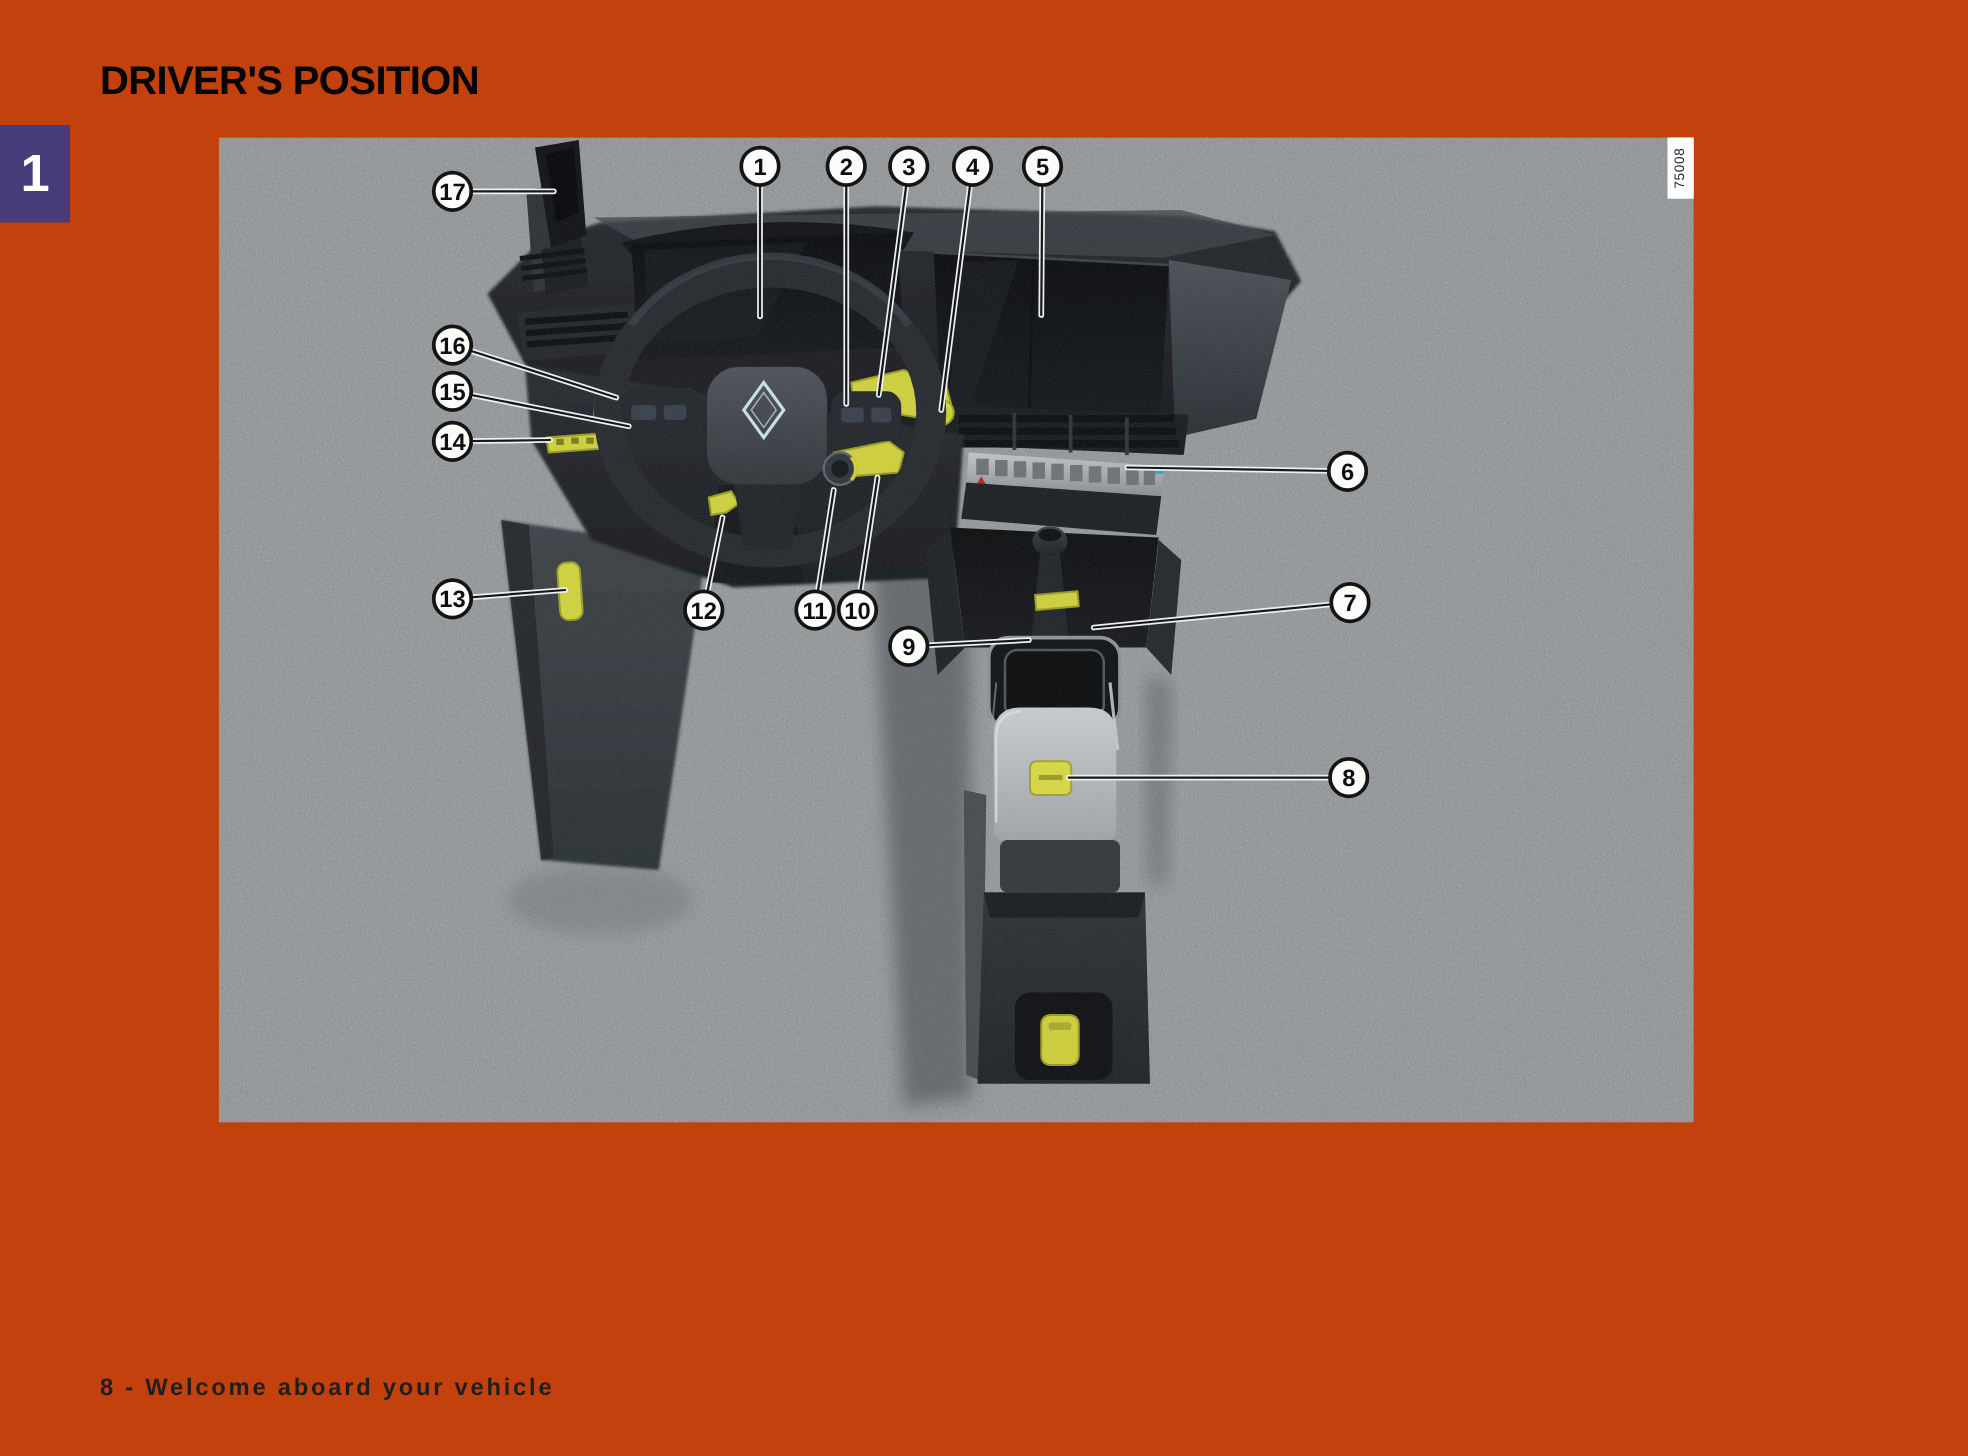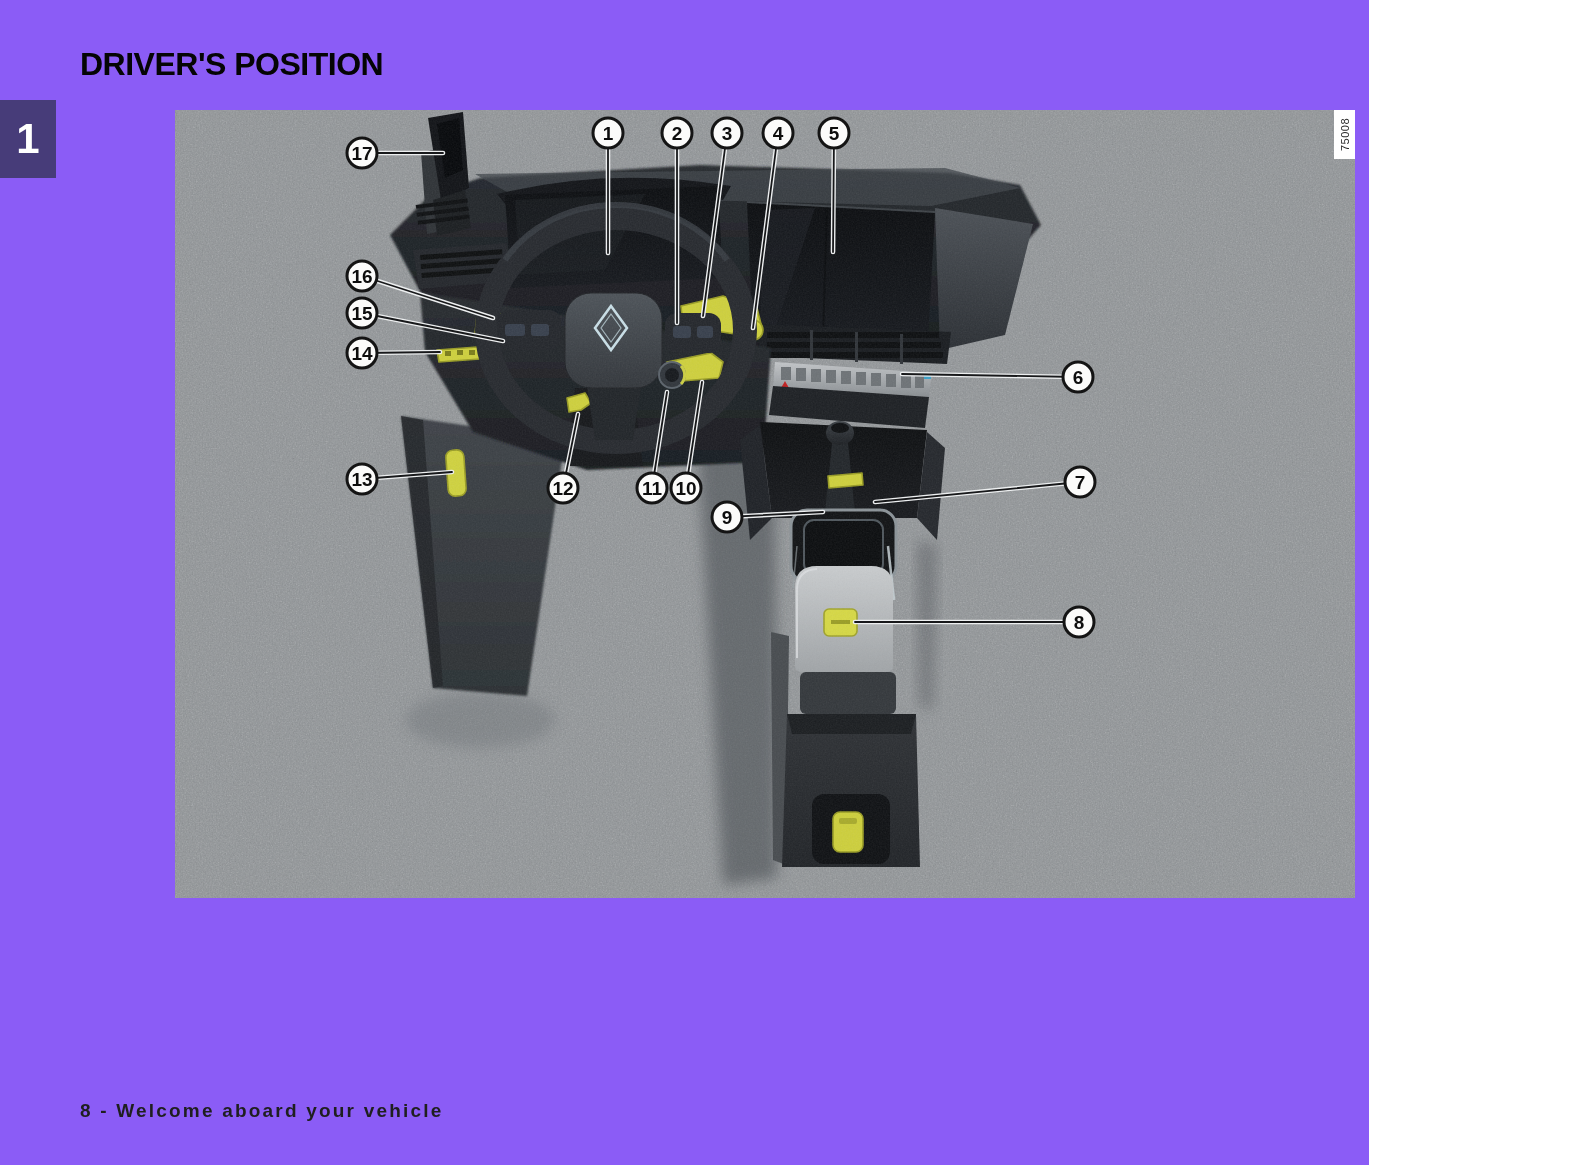--- a/index.html
+++ b/index.html
@@ -1,17 +1,17 @@
 <!DOCTYPE html>
 <html><head>
 <meta charset="utf-8">
 <style>
   html,body{margin:0;padding:0;background:#ffffff;}
   .page{
-    position:relative;width:1369px;height:1165px;background:#8b5cf6;overflow:hidden;
+    position:relative;width:1574px;height:1165px;background:#c2410c;overflow:hidden;
     font-family:"Liberation Sans",sans-serif;
   }
   .page-title{
     position:absolute;left:80px;top:46px;margin:0;
     font-size:32px;font-weight:bold;letter-spacing:-0.5px;color:#050505;
   }
   .chapter-tab{
     position:absolute;left:0;top:100px;width:56px;height:78px;
     background:#473c79;color:#ffffff;
     display:flex;align-items:center;justify-content:center;

